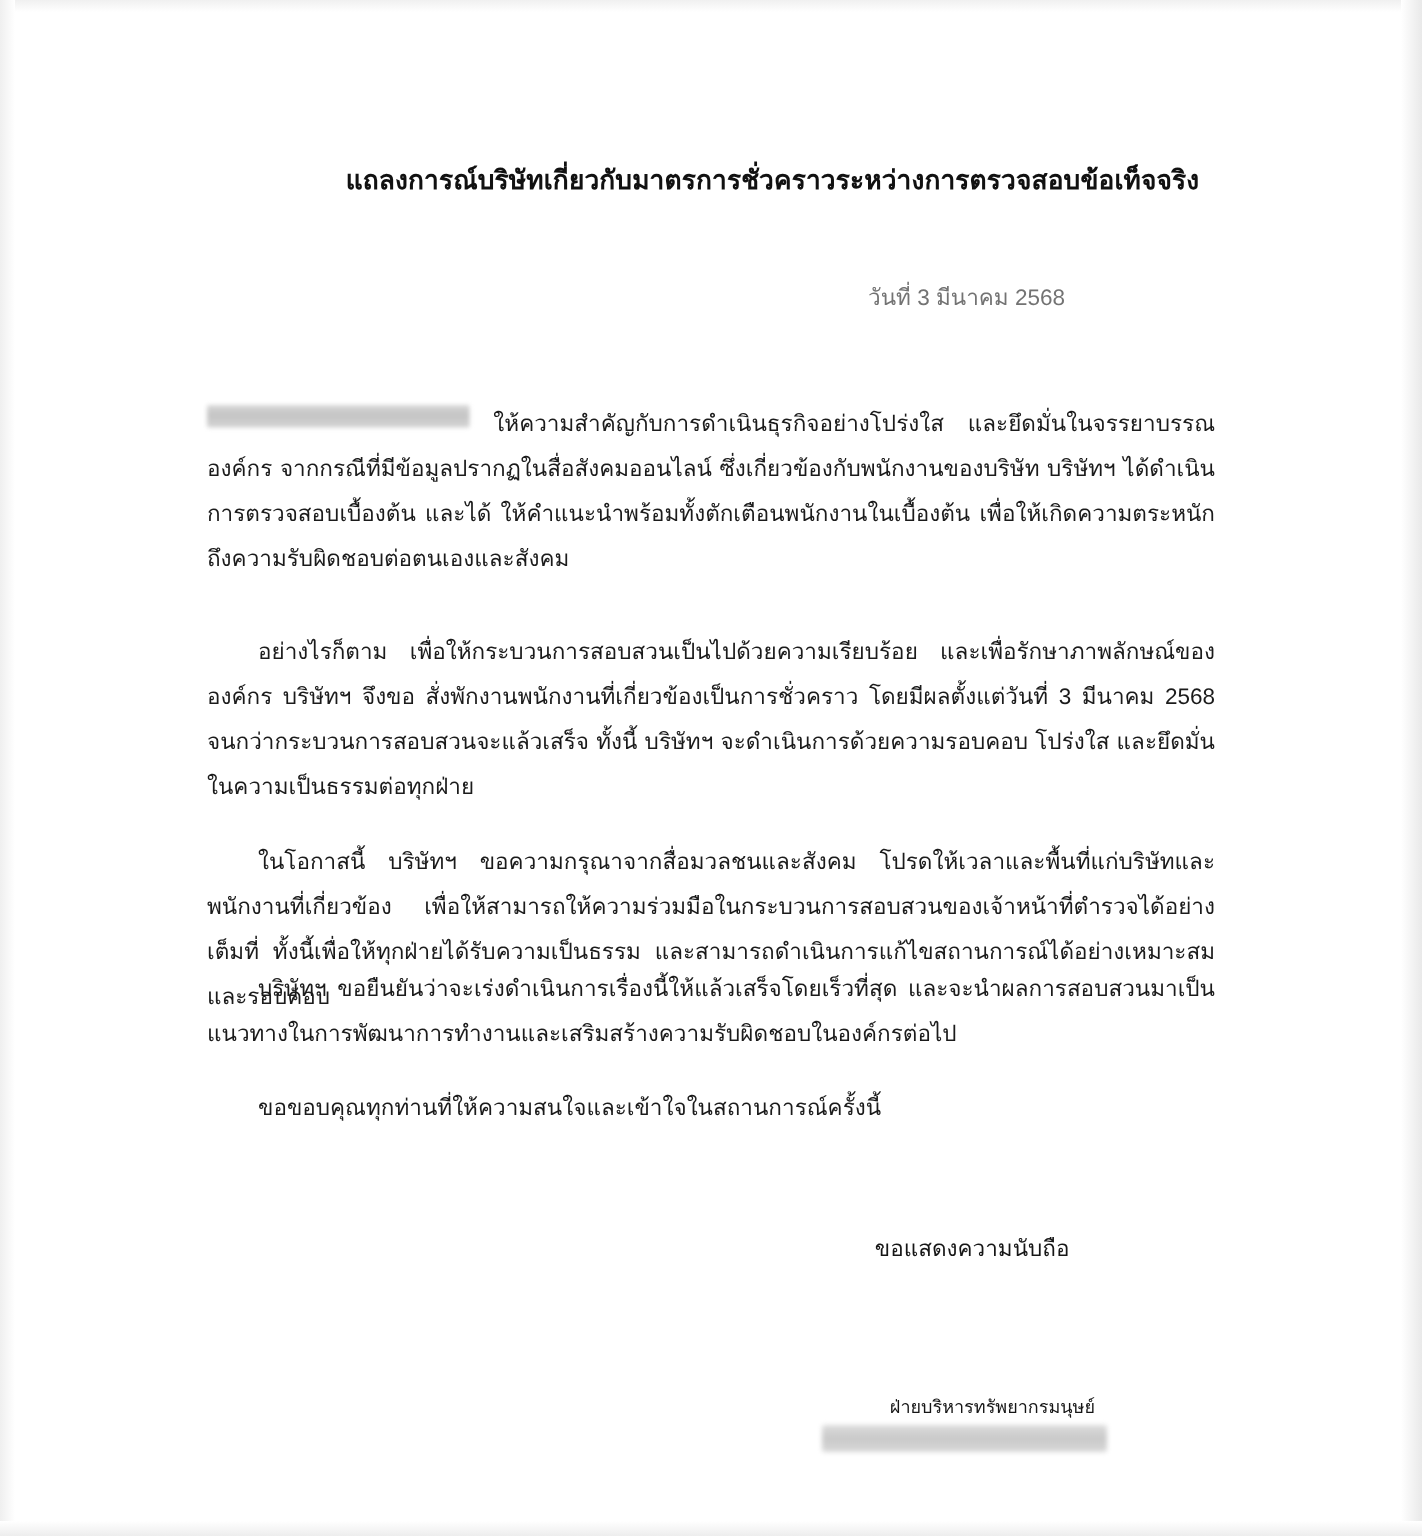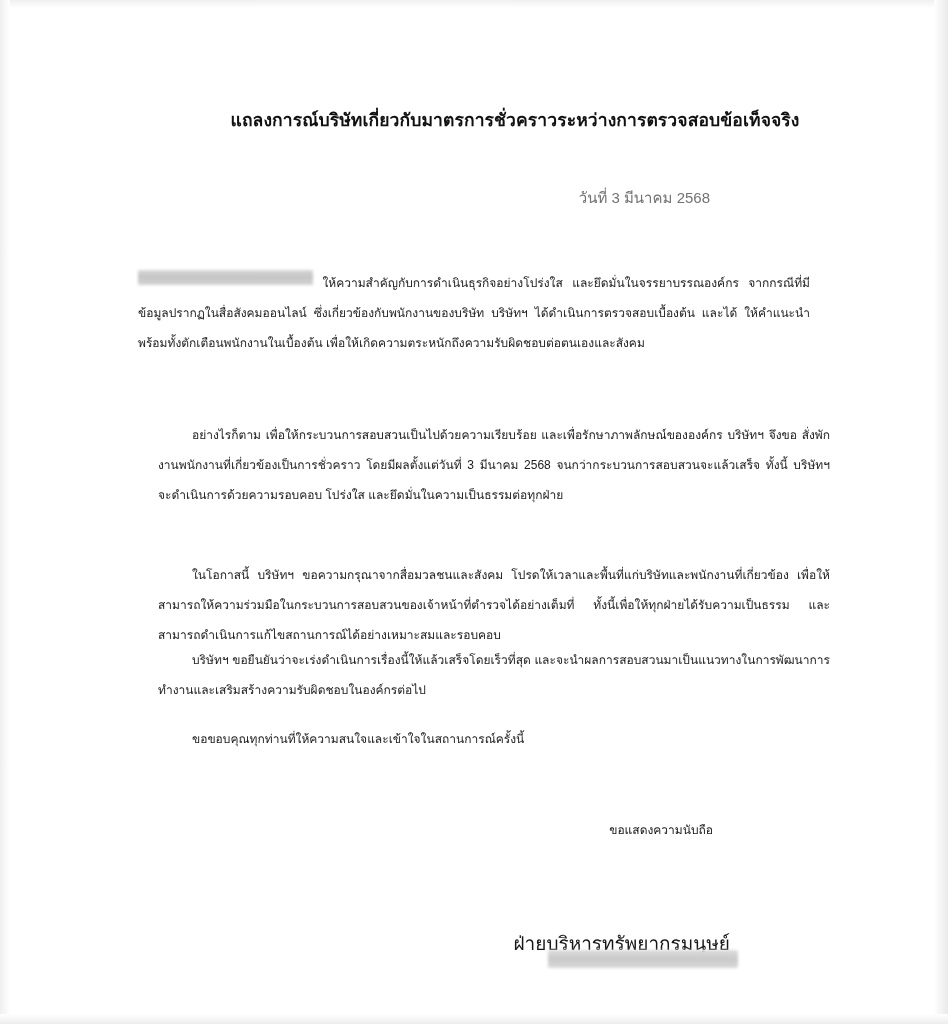--- a/index.html
+++ b/index.html
@@ -83,63 +83,62 @@
     right: 238px;
     font-size: 15px;
     color: #737373;
     white-space: nowrap;
   }
 
   .body-block {
     position: absolute;
     left: 138px;
     width: 672px;
-    font-size: 12px;
+    font-size: 15px;
     line-height: 30px;
     color: #1b1b1b;
     text-align: justify;
     text-justify: inter-word;
   }
 
   .p1 { top: 268px; }
   .p2 { top: 420px; }
   .p3 { top: 560px; }
   .p4 { top: 645px; font-family: Liberation Serif, serif; }
   .p5 { top: 724px; }
 
   .indent {
     text-indent: 34px;
-    margin-left: 20px;
   }
 
   .redact {
     display: inline-block;
     vertical-align: -2px;
     background: linear-gradient(to bottom, #d8d8d8, #c4c4c4 45%, #d4d4d4);
     color: transparent;
     border-radius: 1px;
     filter: blur(1.4px);
     user-select: none;
     height: 15px;
   }
   .redact-name { width: 175px; }
 
   .signoff {
     position: absolute;
     top: 820px;
     right: 235px;
-    font-size: 12px;
+    font-size: 15px;
     color: #161616;
     white-space: nowrap;
   }
   .dept {
     position: absolute;
     top: 928px;
     right: 218px;
-    font-size: 19px;
+    font-size: 12px;
     color: #161616;
     white-space: nowrap;
   }
   .sig-redact {
     position: absolute;
     top: 950px;
     right: 210px;
     width: 190px;
     height: 18px;
     background: linear-gradient(to bottom, #dcdcdc, #c9c9c9 50%, #d8d8d8);

